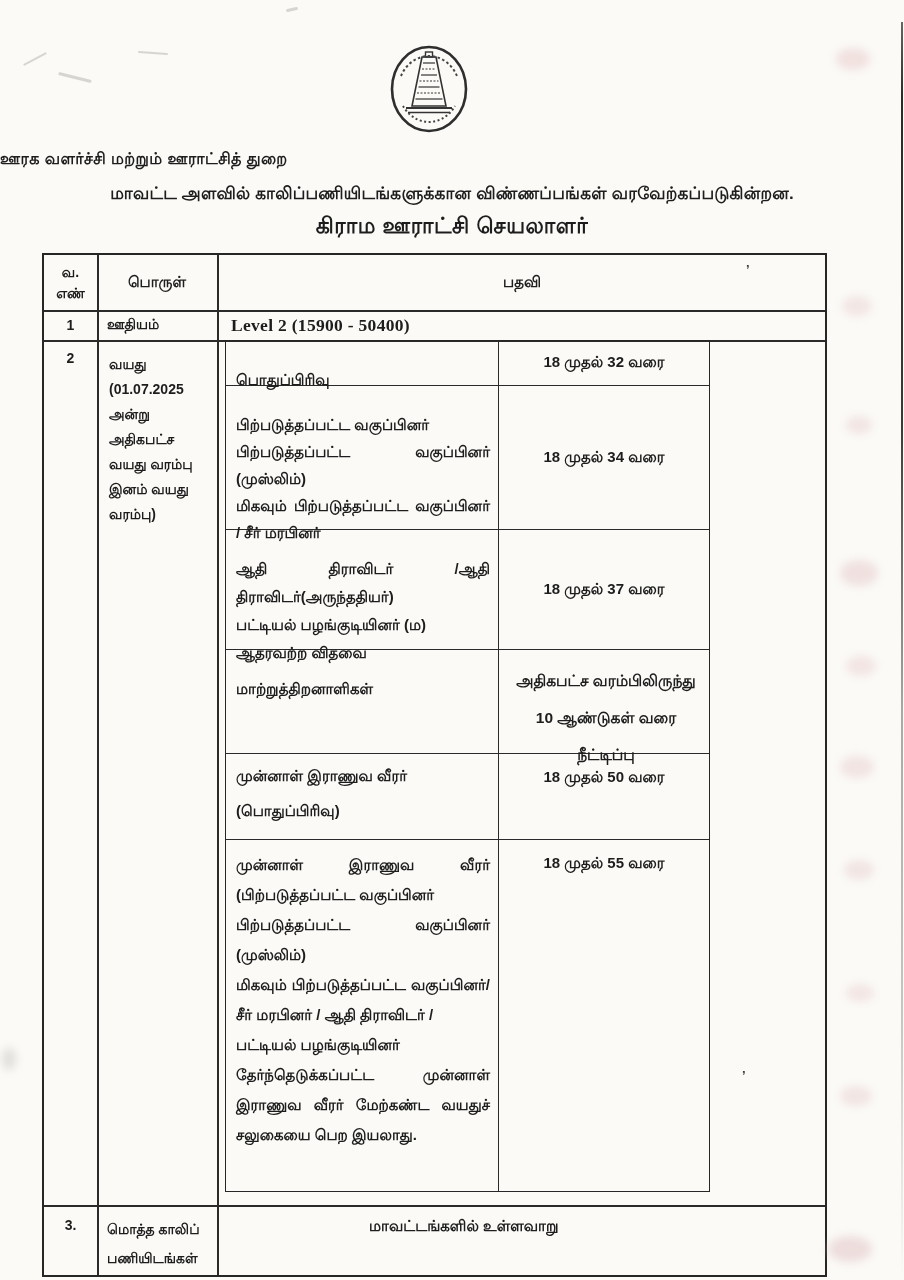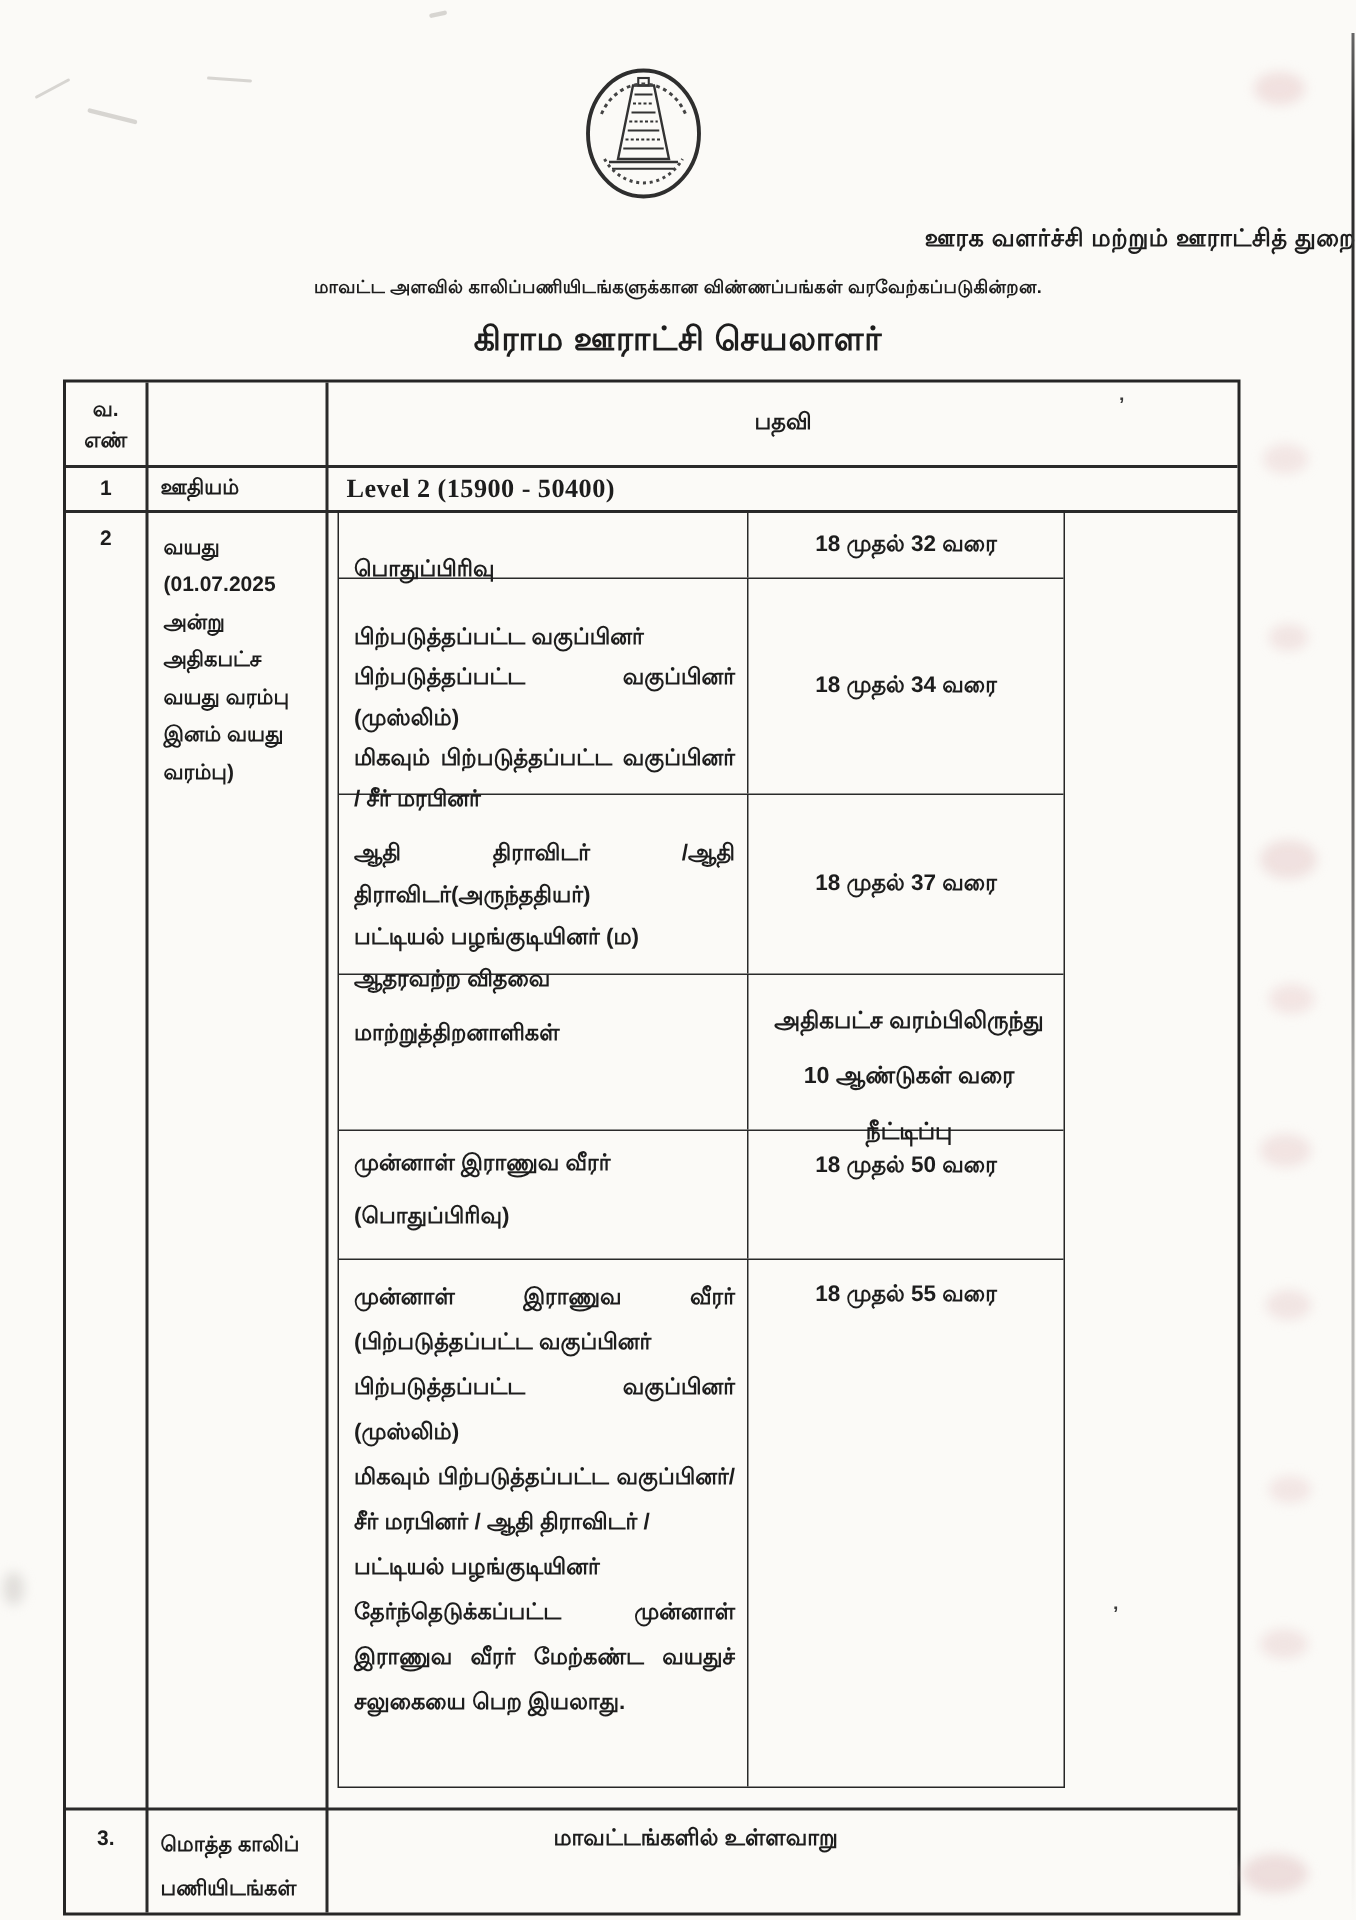--- a/index.html
+++ b/index.html
@@ -5,22 +5,22 @@
   html,body{margin:0;padding:0;}
   body{
     width:904px;height:1280px;position:relative;overflow:hidden;
     background:#fbfaf7;
     font-family:"Liberation Sans","DejaVu Sans",sans-serif;
     color:#1d1d1d;
   }
   .abs{position:absolute;}
   
   .seal{left:389px;top:44px;width:80px;height:90px;}
-  .hline1{left:0;top:150px;width:904px;text-align:right;font-size:16px;font-weight:bold;letter-spacing:.4px;}
-  .hline2{left:0;top:184px;width:904px;text-align:center;font-size:12px;font-weight:bold;letter-spacing:.2px;}
+  .hline1{left:0;top:150px;width:904px;text-align:left;font-size:16px;font-weight:bold;letter-spacing:.4px;}
+  .hline2{left:0;top:184px;width:904px;text-align:center;font-size:17px;font-weight:bold;letter-spacing:.2px;}
   .hline3{left:0;top:213px;width:904px;text-align:center;font-size:22px;font-weight:bold;letter-spacing:.5px;}
   
   .tbl{left:42px;top:253px;width:785px;height:1024px;border:2px solid #262626;box-sizing:border-box;}
   .vline{position:absolute;top:0;bottom:0;width:1.6px;background:#2a2a2a;}
   .hline{position:absolute;left:0;right:0;height:1.6px;background:#2a2a2a;}
   .cell{position:absolute;box-sizing:border-box;font-weight:bold;}
   .c-center{display:flex;align-items:center;justify-content:center;text-align:center;}
   .head-sno{left:0;top:0;width:53px;height:55px;font-size:14px;line-height:21px;flex-direction:column;}
   .head-sub{left:53px;top:0;width:120px;height:55px;font-size:15px;}
   .head-post{left:173px;top:0;width:610px;height:55px;font-size:15px;}
@@ -88,20 +88,21 @@
   <div class="vline" style="left:53px;"></div>
   <div class="vline" style="left:173px;"></div>
   <div class="hline" style="top:55px;"></div>
   <div class="hline" style="top:85px;"></div>
   <div class="hline" style="top:950px;"></div>
 
   <div class="cell c-center head-sno">
     <span>வ.</span>
     <span>எண்</span>
   </div>
+  <div class="cell c-center head-sub">பொருள்</div>
   <div class="cell c-center head-post">பதவி</div>
 
   <div class="cell c-center r1-no">1</div>
   <div class="cell r1-label">ஊதியம்</div>
   <div class="cell r1-val">Level 2   (15900 - 50400)</div>
 
   <div class="cell r2-no">2</div>
   <div class="cell r2-label">
     <div class="ln">வயது</div>
     <div class="ln">(01.07.2025</div>

